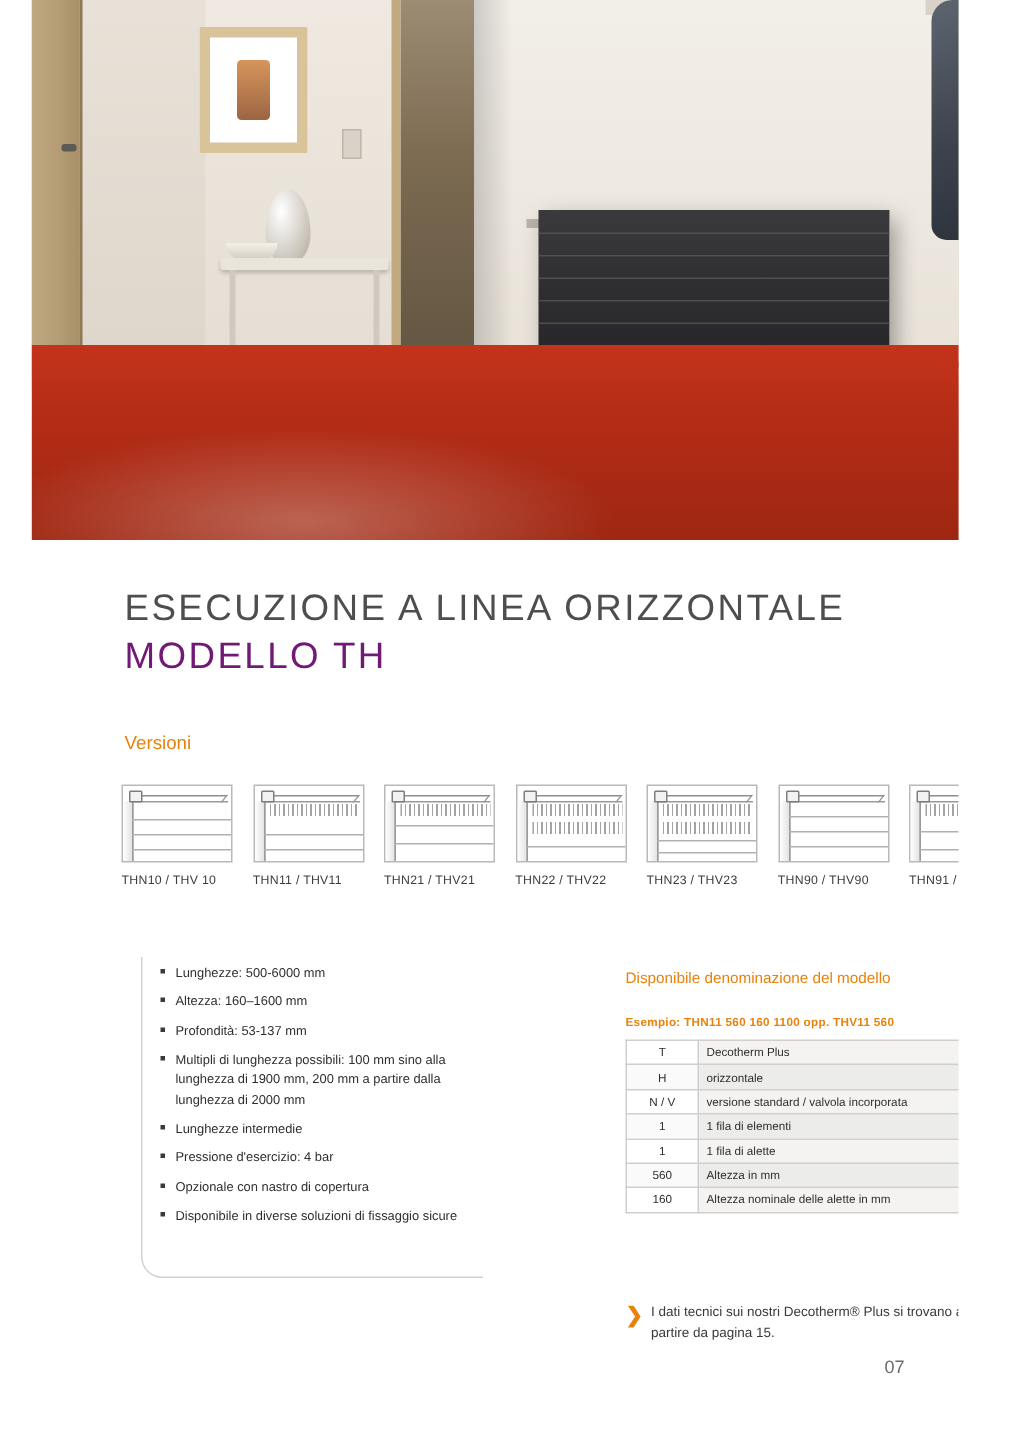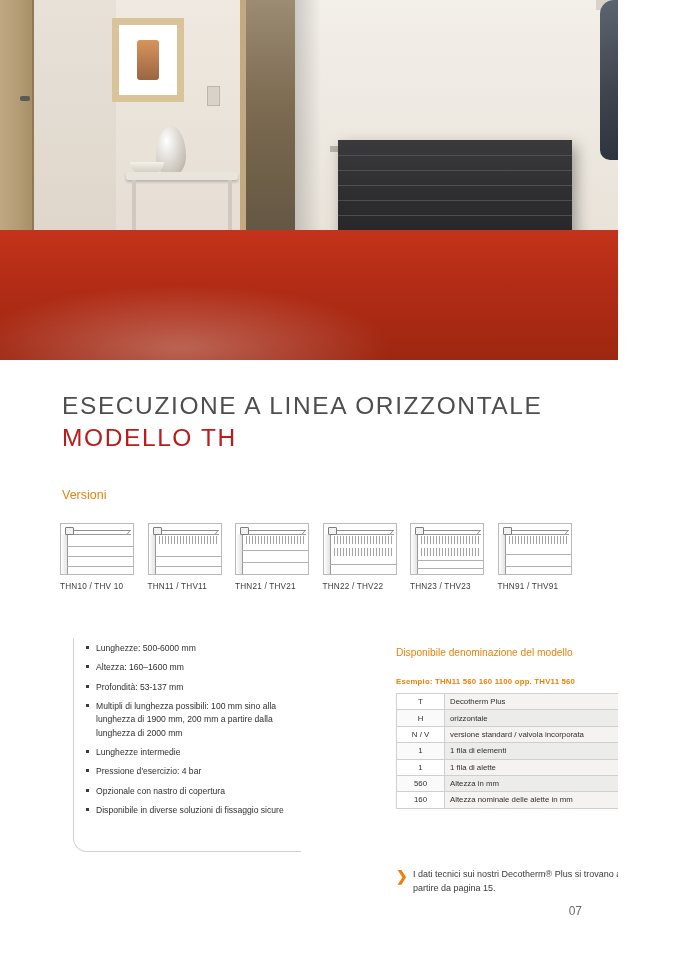--- a/index.html
+++ b/index.html
@@ -7,20 +7,21 @@
     margin: 0; padding: 0;
     width: 678px; height: 959px;
     background: #ffffff;
     font-family: "Liberation Sans", sans-serif;
   }
   .page {
     position: relative;
     width: 618px; height: 959px;
     overflow: hidden;
     background: #ffffff;
+    margin-left: 21px;
   }
 
   
   .hero {
     position: absolute;
     left: 0; top: 0;
     width: 678px; height: 360px;
     overflow: hidden;
     background: #c9c3bb;
   }
@@ -158,21 +159,21 @@
   
   .content { position: absolute; left: 0; top: 360px; width: 678px; }
 
   .title {
     position: absolute; left: 62px; top: 32px;
     font-size: 24.5px; letter-spacing: 1.6px; color: #4e4e50; font-weight: 400;
     white-space: nowrap;
   }
   .subtitle {
     position: absolute; left: 62px; top: 64px;
-    font-size: 24.5px; letter-spacing: 1.6px; color: #b91c1c; font-weight: 400;
+    font-size: 24.5px; letter-spacing: 1.6px; color: #701a75; font-weight: 400;
     white-space: nowrap;
   }
   .versions-label {
     position: absolute; left: 62px; top: 128px;
     font-size: 12.5px; color: #e8820c;
   }
 
   
   .versions {
     position: absolute; left: 60px; top: 163px;
@@ -399,20 +400,32 @@
             <div class="face"></div>
           <div class="valve"></div>
           <div class="fins"></div>
             <div class="fins2"></div>
           <div class="line" style="top:36px"></div>
             <div class="line" style="top:44px"></div>
         </div>
         <div class="vcap">THN23 / THV23</div>
       </div>
 
+      <div class="version">
+        <div class="vfig">
+          <div class="side"></div>
+            <div class="top-edge"></div>
+            <div class="face"></div>
+          <div class="valve"></div>
+          <div class="line" style="top:20px"></div>
+            <div class="line" style="top:30px"></div>
+            <div class="line" style="top:40px"></div>
+        </div>
+        <div class="vcap">THN90 / THV90</div>
+      </div>
 
       <div class="version">
         <div class="vfig">
           <div class="side"></div>
             <div class="top-edge"></div>
             <div class="face"></div>
           <div class="valve"></div>
           <div class="fins"></div>
           <div class="line" style="top:30px"></div>
             <div class="line" style="top:42px"></div>

